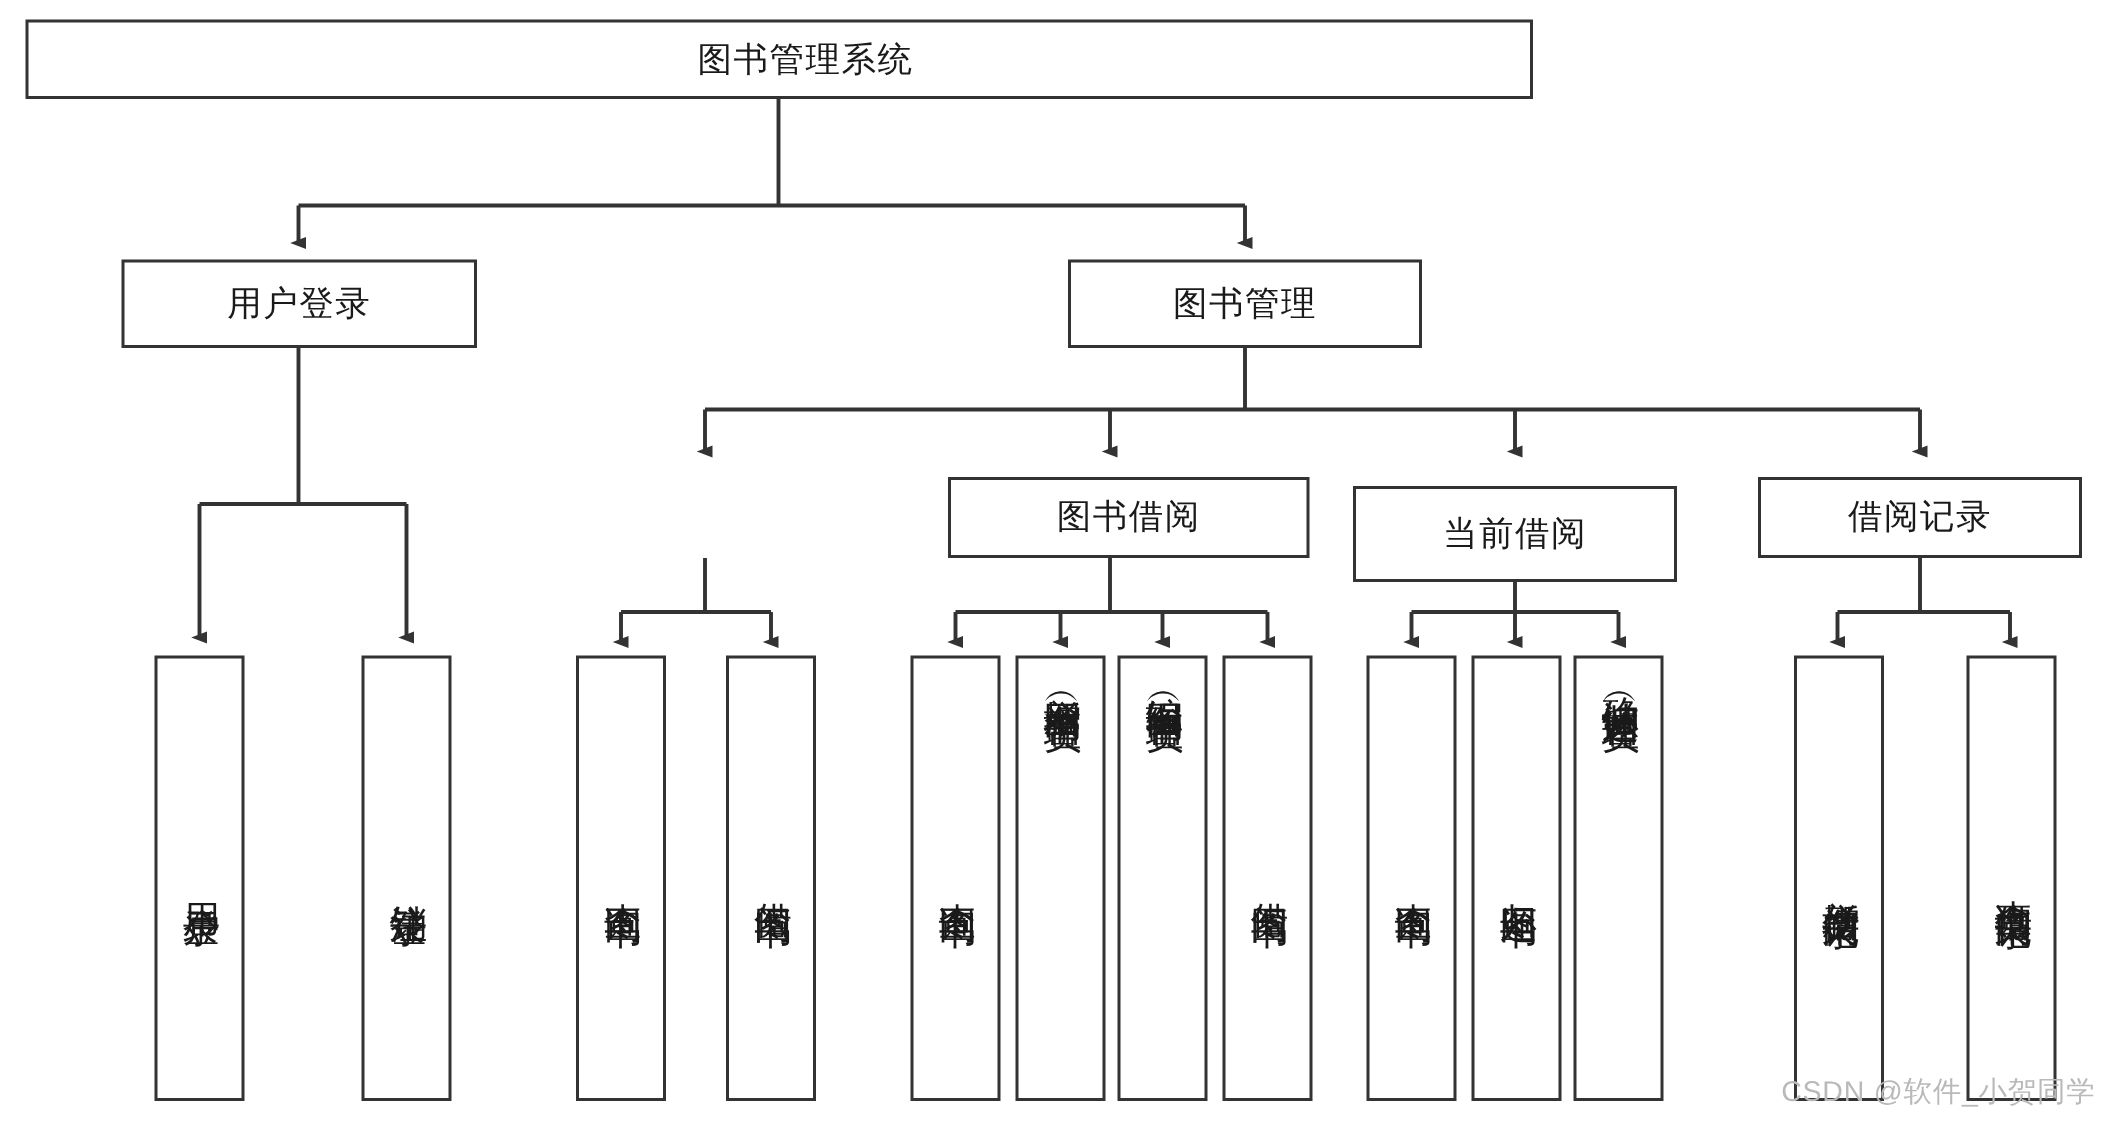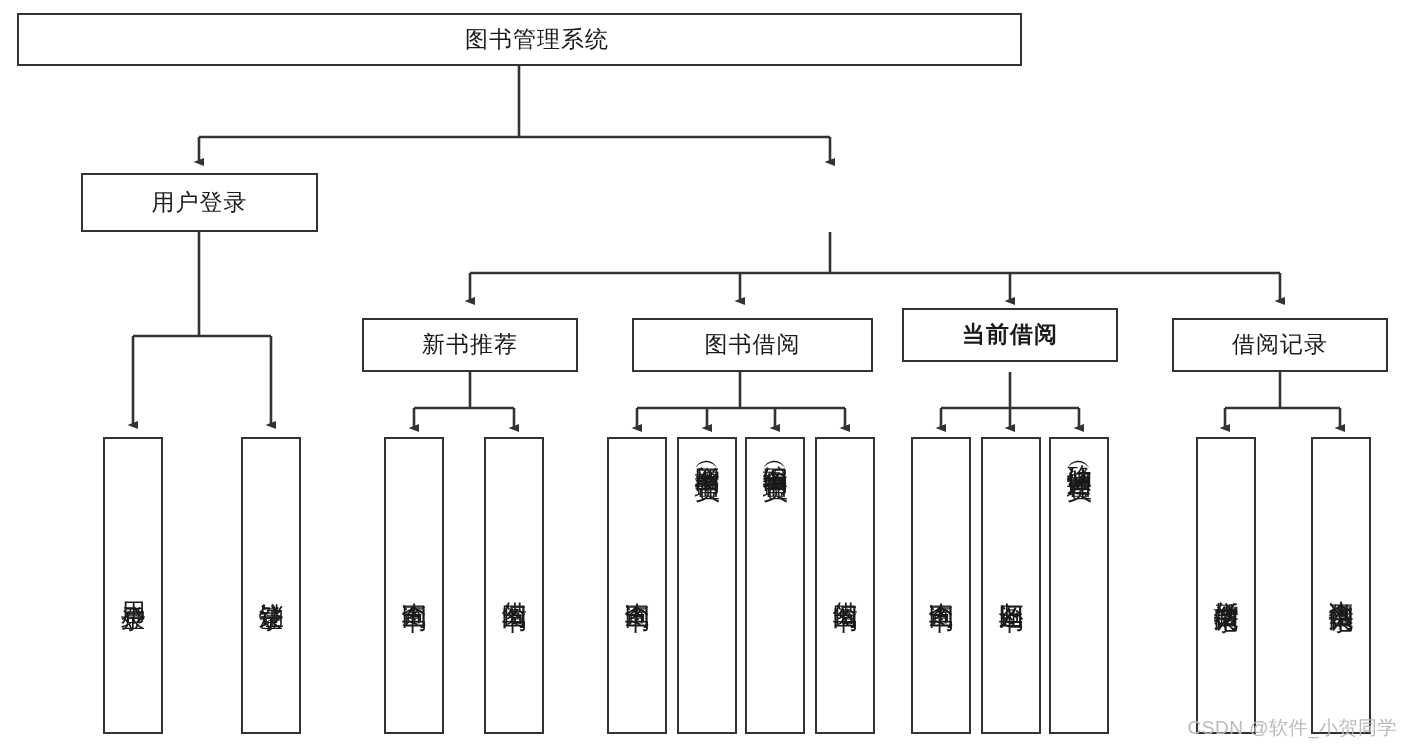--- a/index.html
+++ b/index.html
@@ -122,28 +122,28 @@
     </g>
   </svg>
 
   <div class="node horiz" style="left:17px; top:13px; width:1005px; height:53px;padding-left:35px;">
     <span class="lbl">图书管理系统</span>
   </div>
 
   <div class="node horiz" style="left:81px; top:173px; width:237px; height:59px;">
     <span class="lbl">用户登录</span>
   </div>
+  <div class="node horiz" style="left:712px; top:173px; width:236px; height:59px;">
+    <span class="lbl">图书管理</span>
+  </div>
 
-  <div class="node horiz" style="left:362px; top:318px; width:216px; height:54px;">
-    <span class="lbl">新书推荐</span>
-  </div>
   <div class="node horiz" style="left:632px; top:318px; width:241px; height:54px;">
     <span class="lbl">图书借阅</span>
   </div>
-  <div class="node horiz" style="left:902px; top:308px; width:216px; height:54px;font-weight:bold;">
+  <div class="node horiz" style="left:902px; top:324px; width:216px; height:64px;">
     <span class="lbl">当前借阅</span>
   </div>
   <div class="node horiz" style="left:1172px; top:318px; width:216px; height:54px;">
     <span class="lbl">借阅记录</span>
   </div>
 
   <div class="node vert" style="left:103px; top:437px; width:60px; height:297px;">
     <span class="lbl">用户登录</span>
   </div>
   <div class="node vert" style="left:241px; top:437px; width:60px; height:297px;">

